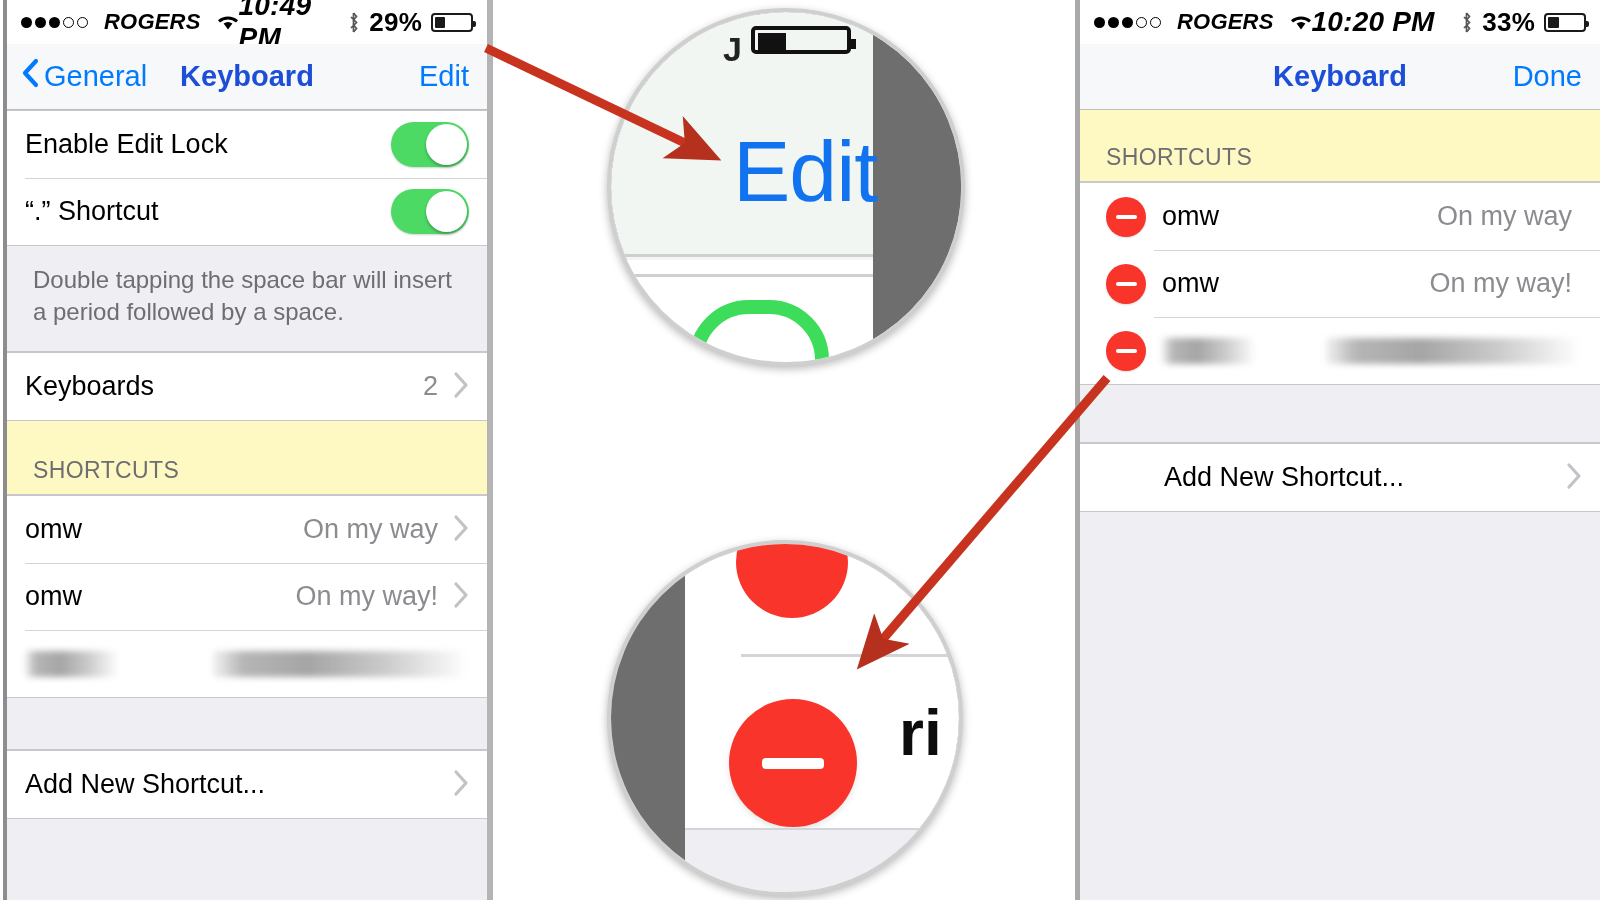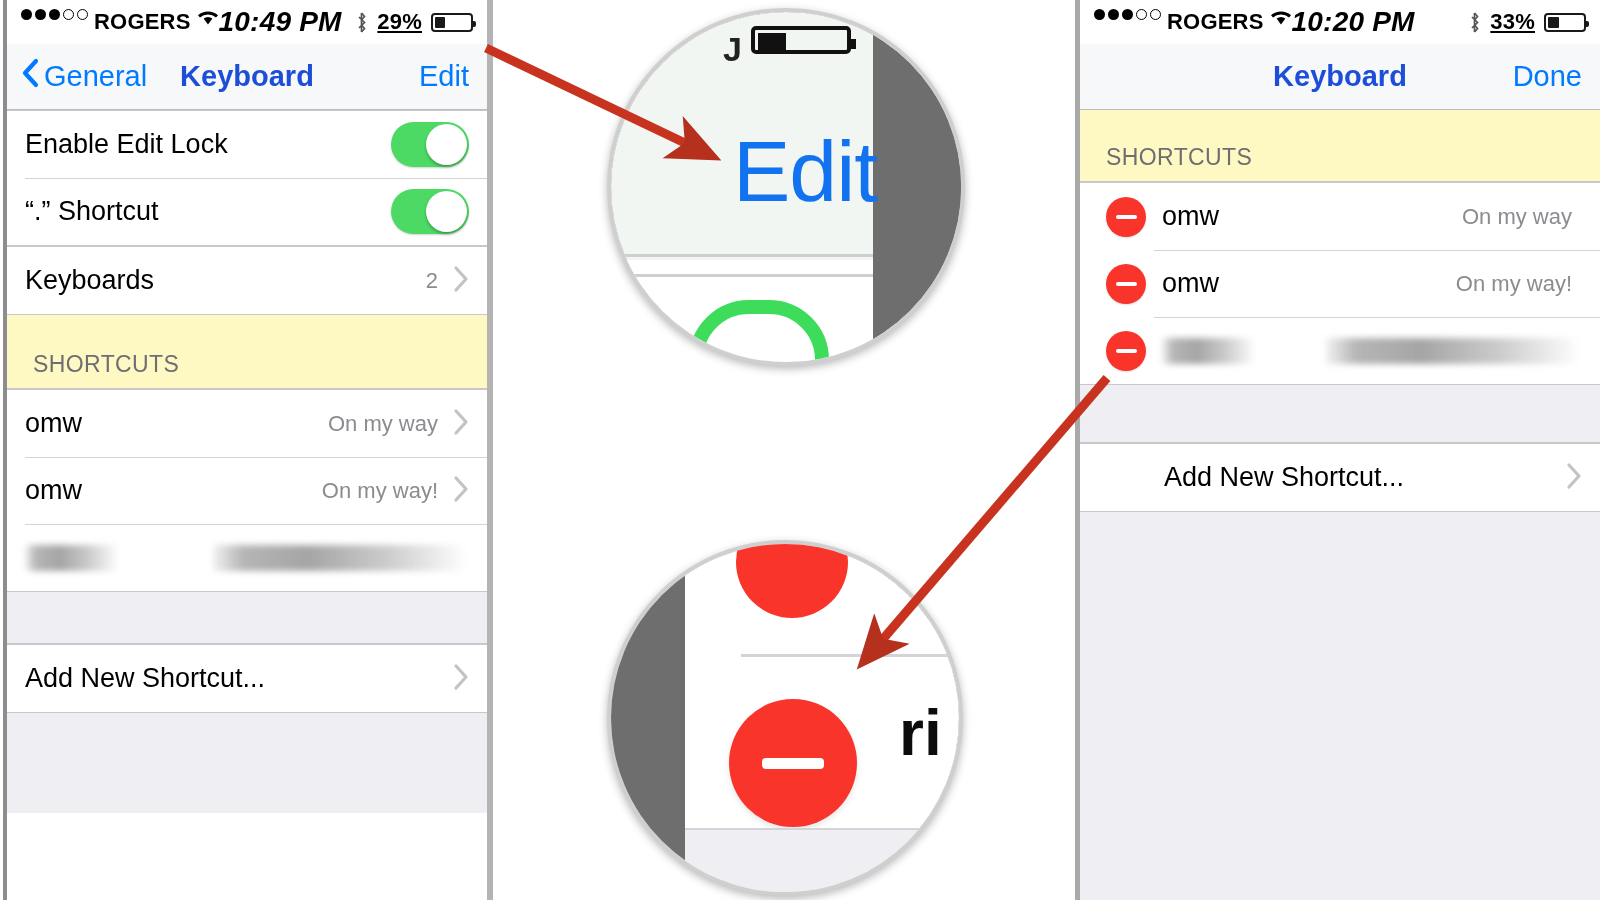--- a/index.html
+++ b/index.html
@@ -24,31 +24,31 @@
 
   
   .statusbar {
     height: 44px;
     display: flex; align-items: center;
     padding: 0 14px;
     font-size: 23px; font-weight: bold;
     color: #000;
     letter-spacing: 0.2px;
   }
-  .sb-left { display: flex; align-items: flex-start; gap: 6px; }
+  .sb-left { display: flex; align-items: center; gap: 16px; font-style: italic; }
   .dots { display: flex; align-items: center; gap: 3px; }
   .dot { width: 11px; height: 11px; border-radius: 50%; background: #000; }
   .dot.hollow { background: transparent; border: 1.8px solid #000; }
   .carrier { font-size: 22px; font-weight: bold; }
   .wifi { display: inline-block; width: 22px; height: 17px; position: relative; }
   .wifi svg { display: block; }
   .sb-center { flex: 1; text-align: left; font-size: 28px; font-weight: bold; font-style: italic; }
   .sb-right { display: flex; align-items: center; gap: 9px; }
   .bt svg { display: block; }
-  .pct { font-size: 22px; font-weight: bold; text-decoration: underline; }
+  .pct { font-size: 26px; font-weight: bold; }
   .battery {
     width: 42px; height: 19px;
     border: 2.4px solid #1a1a1a; border-radius: 4px;
     position: relative; display: flex; align-items: center;
     padding: 2px;
   }
   .battery::after {
     content: ""; position: absolute; right: -5px; top: 6px;
     width: 3.5px; height: 6px; background: #1a1a1a; border-radius: 0 2px 2px 0;
   }
@@ -87,21 +87,21 @@
     background: #fff;
     position: relative;
   }
   .row + .row::before {
     content: ""; position: absolute; left: 18px; right: 0; top: 0;
     height: 1px; background: #d3d3d8;
   }
   .row.indent + .row.indent::before { left: 74px; }
   .row-title { font-size: 27px; color: #000; }
   .row-spacer { flex: 1; }
-  .row-value { font-size: 22px; color: #8b8b90; margin-right: 14px; }
+  .row-value { font-size: 27px; color: #8b8b90; margin-right: 14px; }
   .row-value.tight { margin-right: 10px; }
   .chev-right { flex: none; }
 
   .section-gap { height: 52px; background: #eeeef3; border-bottom: 1px solid #c8c7cc; }
   .section-gap.tall { height: 66px; }
   .section-gap.noborder { border-bottom: none; }
 
   .footer-note {
     background: #eeeef3;
     padding: 18px 26px 24px 26px;
@@ -259,20 +259,21 @@
         </div>
         <div class="row">
           <span class="row-title">“.” Shortcut</span>
           <span class="row-spacer"></span>
           <span class="toggle">
               <span class="knob"></span>
             </span>
         </div>
       </div>
 
+      <div class="footer-note">Double tapping the space bar will insert a period followed by a space.</div>
 
       <div class="group">
         <div class="row">
           <span class="row-title">Keyboards</span>
           <span class="row-spacer"></span>
           <span class="row-value">2</span>
           <span class="chev-right">
             <svg width="17" height="28" viewBox="0 0 17 28">
                 <path d="M4 3 L14 14 L4 25" stroke="#c2c2c7" stroke-width="3.2" fill="none" stroke-linecap="round" stroke-linejoin="round"></path>
               </svg>

